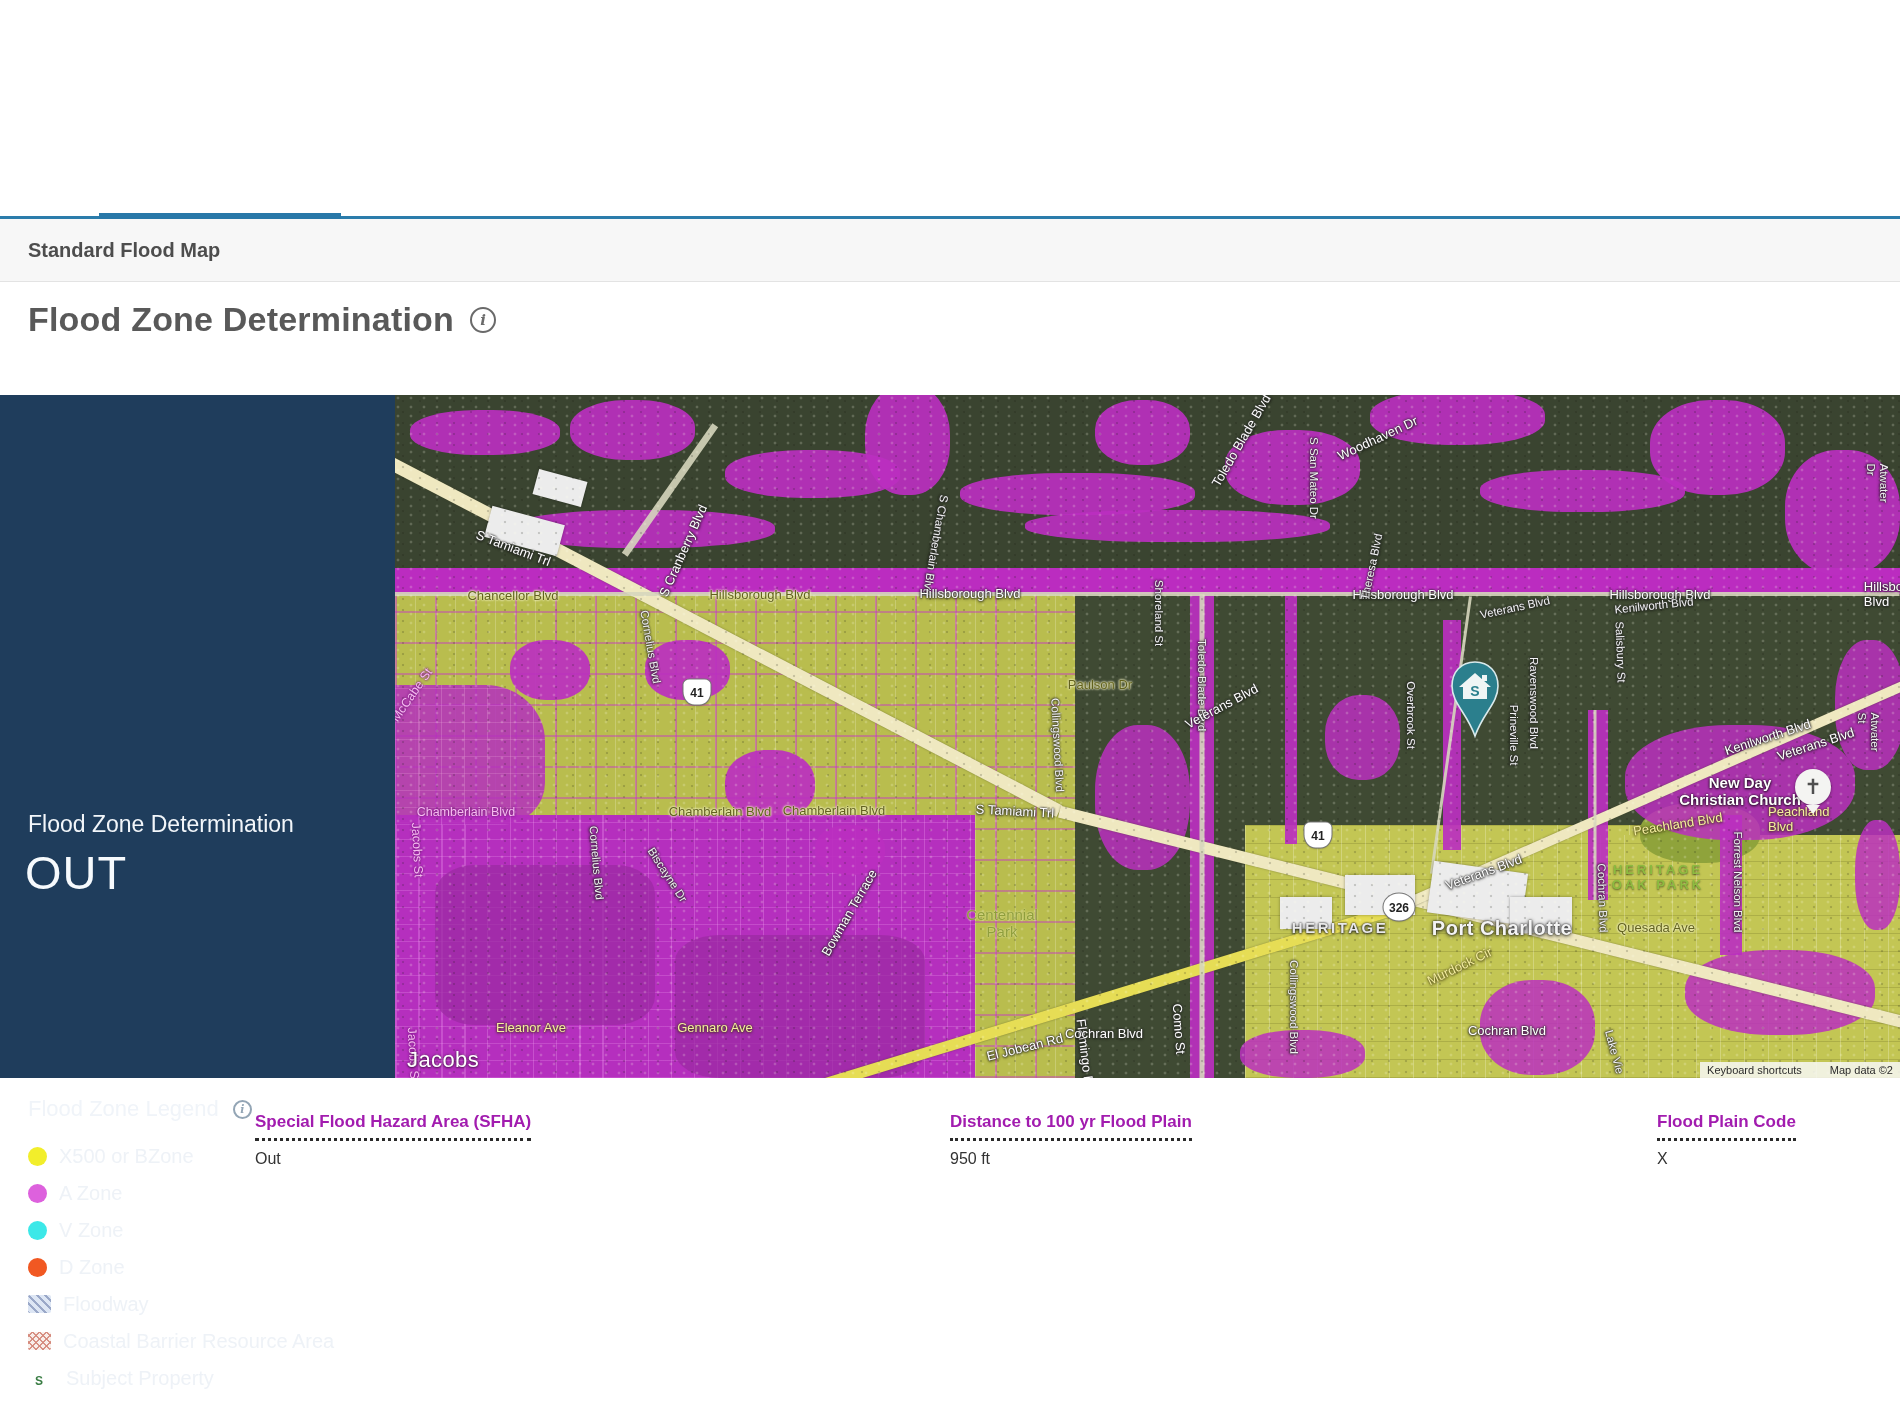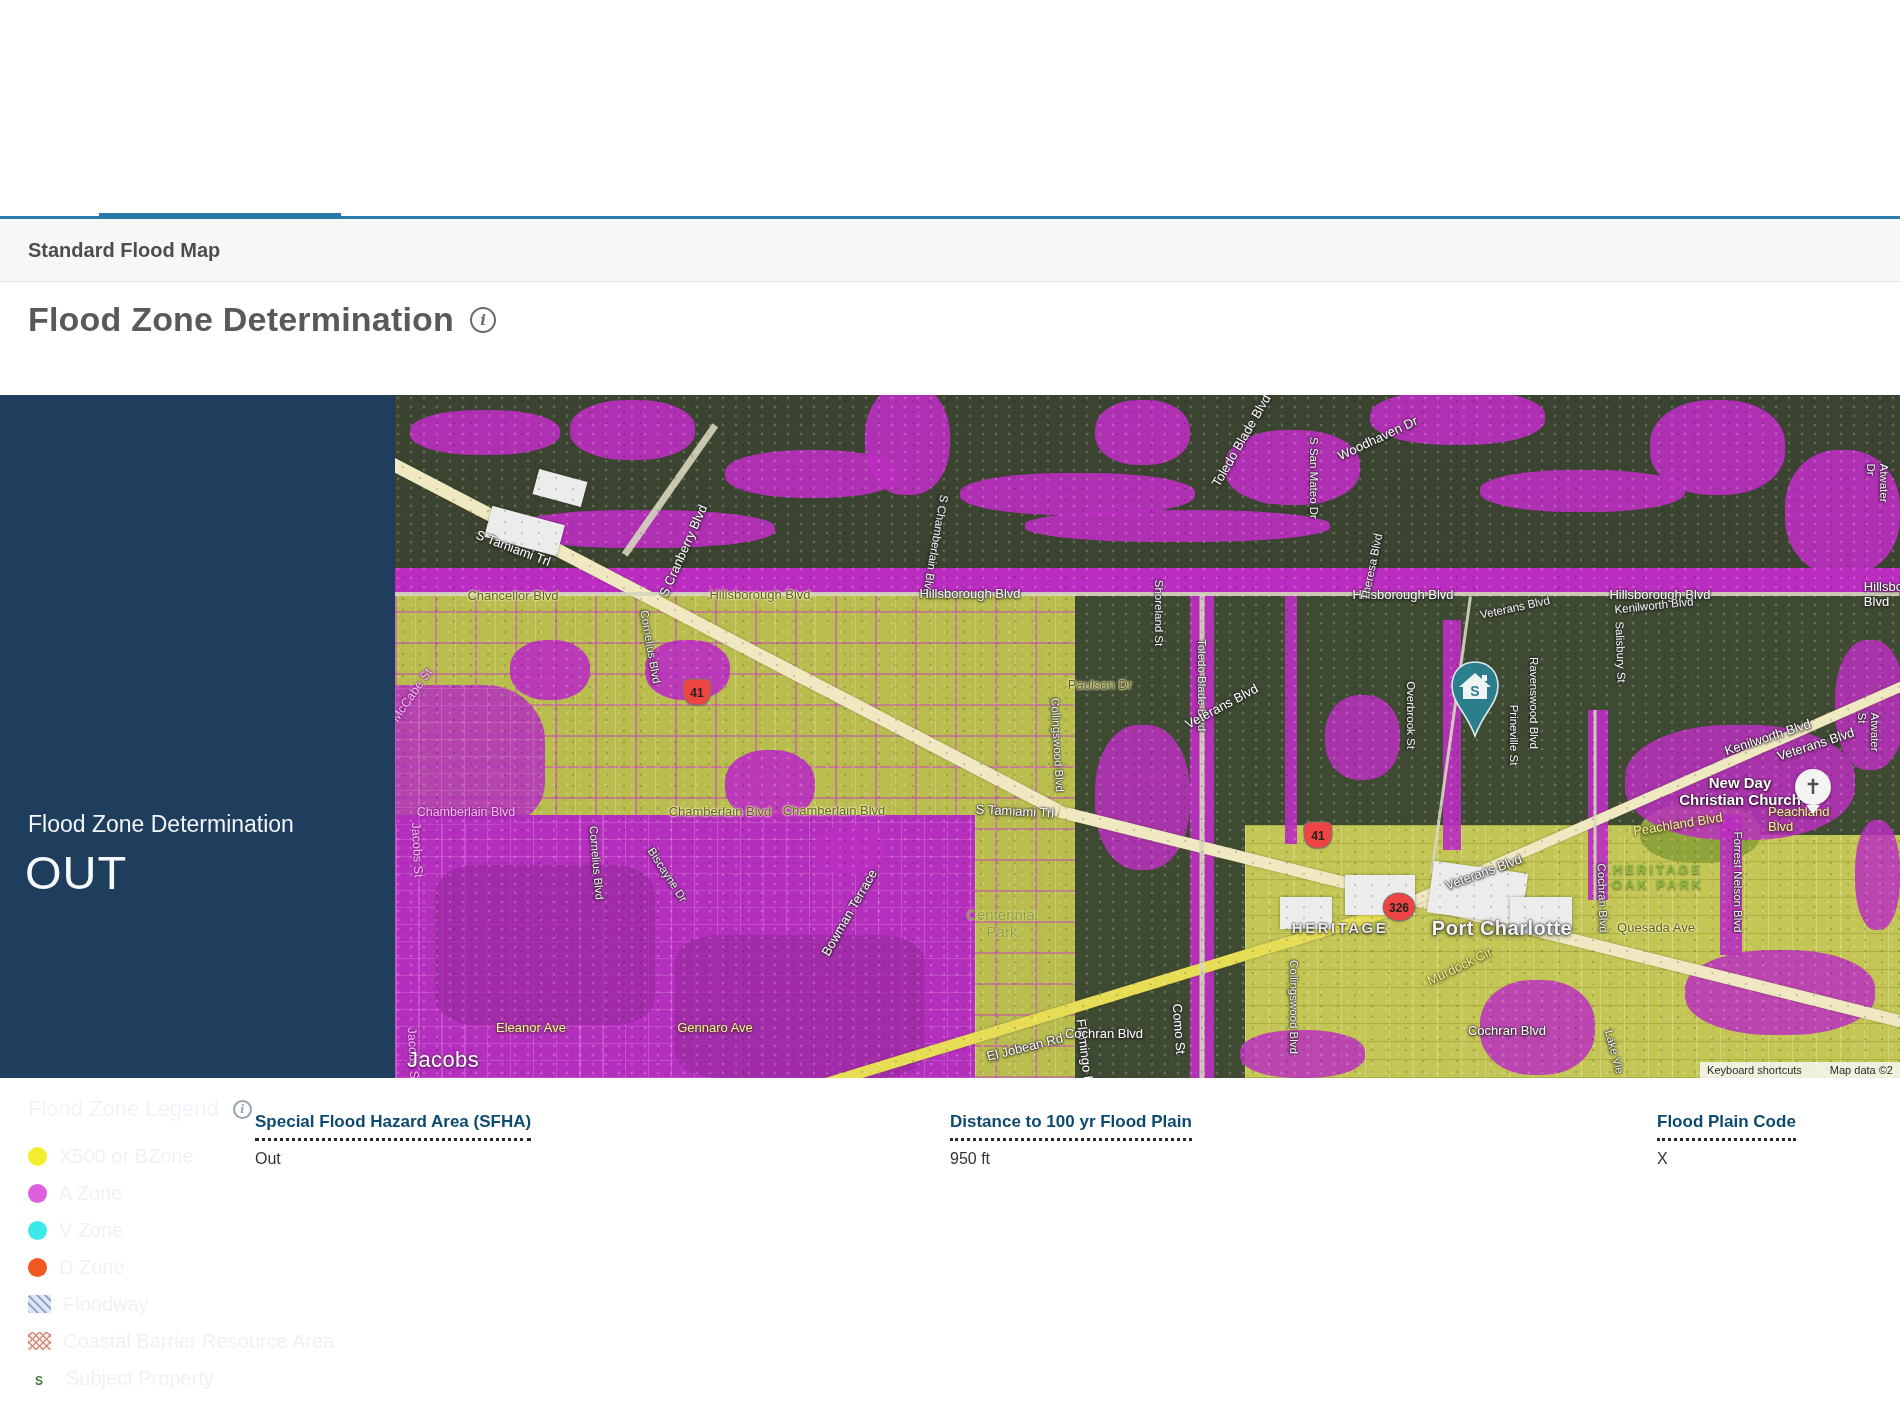--- a/index.html
+++ b/index.html
@@ -78,41 +78,41 @@
   .ml-ws{color:#f2f2f4;font-size:11.5px;text-shadow:0 0 2px #333,0 0 2px #333,0 1px 3px rgba(0,0,0,.8);}
   .ml-o{color:#62621e;font-size:13px;text-shadow:0 0 2px #f0efc0,0 0 2px #f0efc0,0 0 3px #f0efc0;}
   .ml-p{color:#f6bcf0;font-size:12.5px;text-shadow:0 0 2px #7d1a86,0 0 3px #7d1a86;}
   .ml-y{color:#f5ef9f;font-size:13px;text-shadow:0 0 2px #4a4414,0 1px 3px rgba(40,30,5,.85);}
   .ml-tn{color:#e9e9e9;font-size:15px;font-weight:700;letter-spacing:2.5px;text-shadow:0 1px 3px #1a1a1a,0 0 2px #1a1a1a;}
   .ml-tnb{color:#f4f4f4;font-size:20px;font-weight:700;letter-spacing:.5px;text-shadow:0 1px 4px #1a1a1a,0 0 2px #1a1a1a;}
   .ml-grn{color:#8cbb40;font-size:13px;font-weight:700;letter-spacing:3px;text-align:center;text-shadow:0 1px 2px rgba(0,0,0,.55);}
   .ml-park{color:#8f9e3c;font-size:15px;text-align:center;text-shadow:0 0 2px rgba(255,255,225,.75);}
   .ml-poi{color:#fff;font-size:15px;font-weight:600;text-align:center;text-shadow:0 1px 3px rgba(0,0,0,.9),0 0 2px rgba(0,0,0,.8);}
   .shield{position:absolute;display:flex;align-items:center;justify-content:center;
-    font-size:12px;font-weight:700;color:#222;background:#ef4444;transform:translate(-50%,-50%);
+    font-size:12px;font-weight:700;color:#222;background:#ffffff;transform:translate(-50%,-50%);
     box-shadow:0 0 0 1px #777, 0 1px 2px rgba(0,0,0,.4);}
   .shield-us{width:27px;height:25px;border-radius:6px 6px 11px 11px / 5px 5px 13px 13px;}
   .shield-fl{width:31px;height:27px;border-radius:50%;}
 
   .subject-pin{position:absolute;left:1054px;top:265px;}
   .church{position:absolute;left:1400px;top:374px;width:36px;height:46px;}
   .church .c-circle{width:36px;height:36px;border-radius:50%;background:#f4f4f2;box-shadow:0 1px 3px rgba(0,0,0,.45);
     display:flex;align-items:center;justify-content:center;color:#4f4f4f;font-size:21px;font-family:"DejaVu Sans",sans-serif;}
   .church .c-tip{margin:0 auto;width:0;height:0;border-left:7px solid transparent;border-right:7px solid transparent;border-top:9px solid #f4f4f2;}
 
   .glogo{position:absolute;left:12px;top:652px;color:#fff;font-size:22px;font-weight:500;letter-spacing:.4px;
     text-shadow:0 0 3px rgba(0,0,0,.55),0 1px 2px rgba(0,0,0,.45);}
   .attr{position:absolute;right:0;top:667px;height:16px;display:flex;align-items:center;
     font-size:11px;color:#2b2b2b;}
   .attr span{background:rgba(248,248,246,.85);padding:1px 7px;height:16px;display:flex;align-items:center;}
   .attr .sep{width:1px;background:rgba(248,248,246,.85);}
 
   
   .stat{position:absolute;top:1112px;}
-  .stat .s-label{display:inline-block;font-size:17px;font-weight:700;color:#0c4a6e;
+  .stat .s-label{display:inline-block;font-size:17px;font-weight:700;color:#a21caf;
     border-bottom:3px dotted #2b2b2b;padding-bottom:6px;}
   .stat .s-value{margin-top:9px;font-size:16px;color:#333;}
 </style>
 </head>
 <body>
 
 <div id="page">
 
   <div class="top-rule"></div>
   <div class="top-rule-thick"></div>

